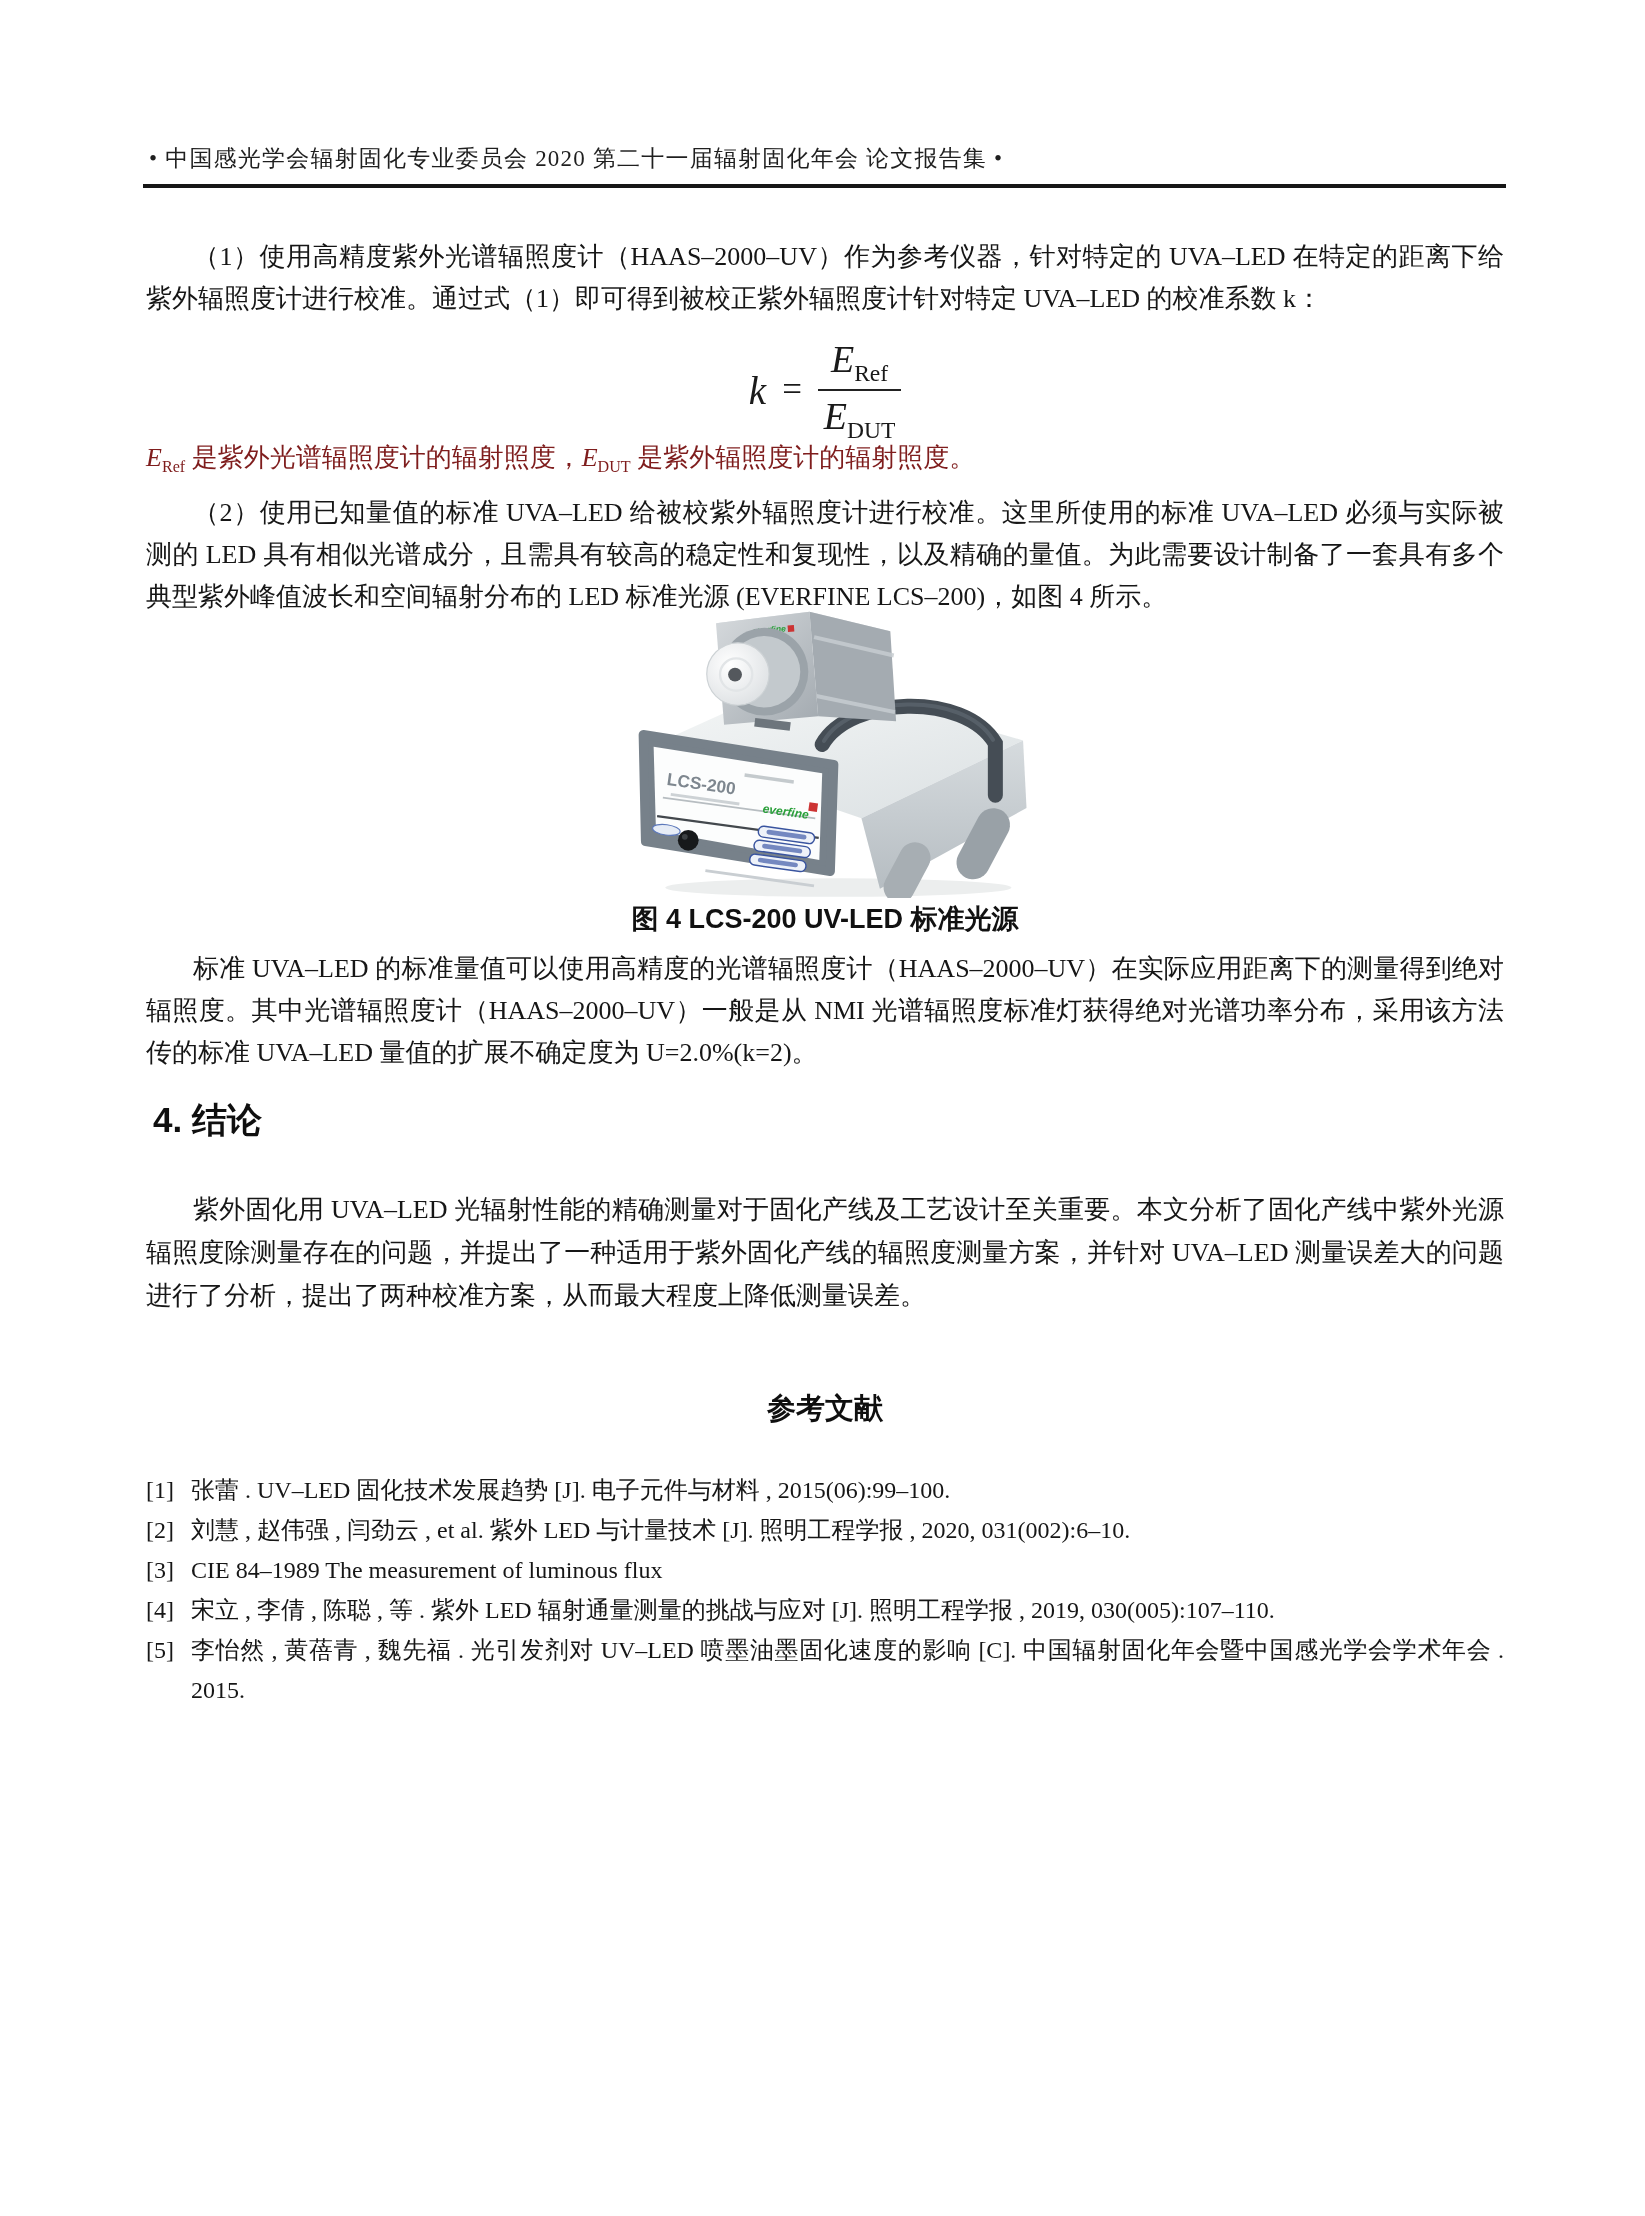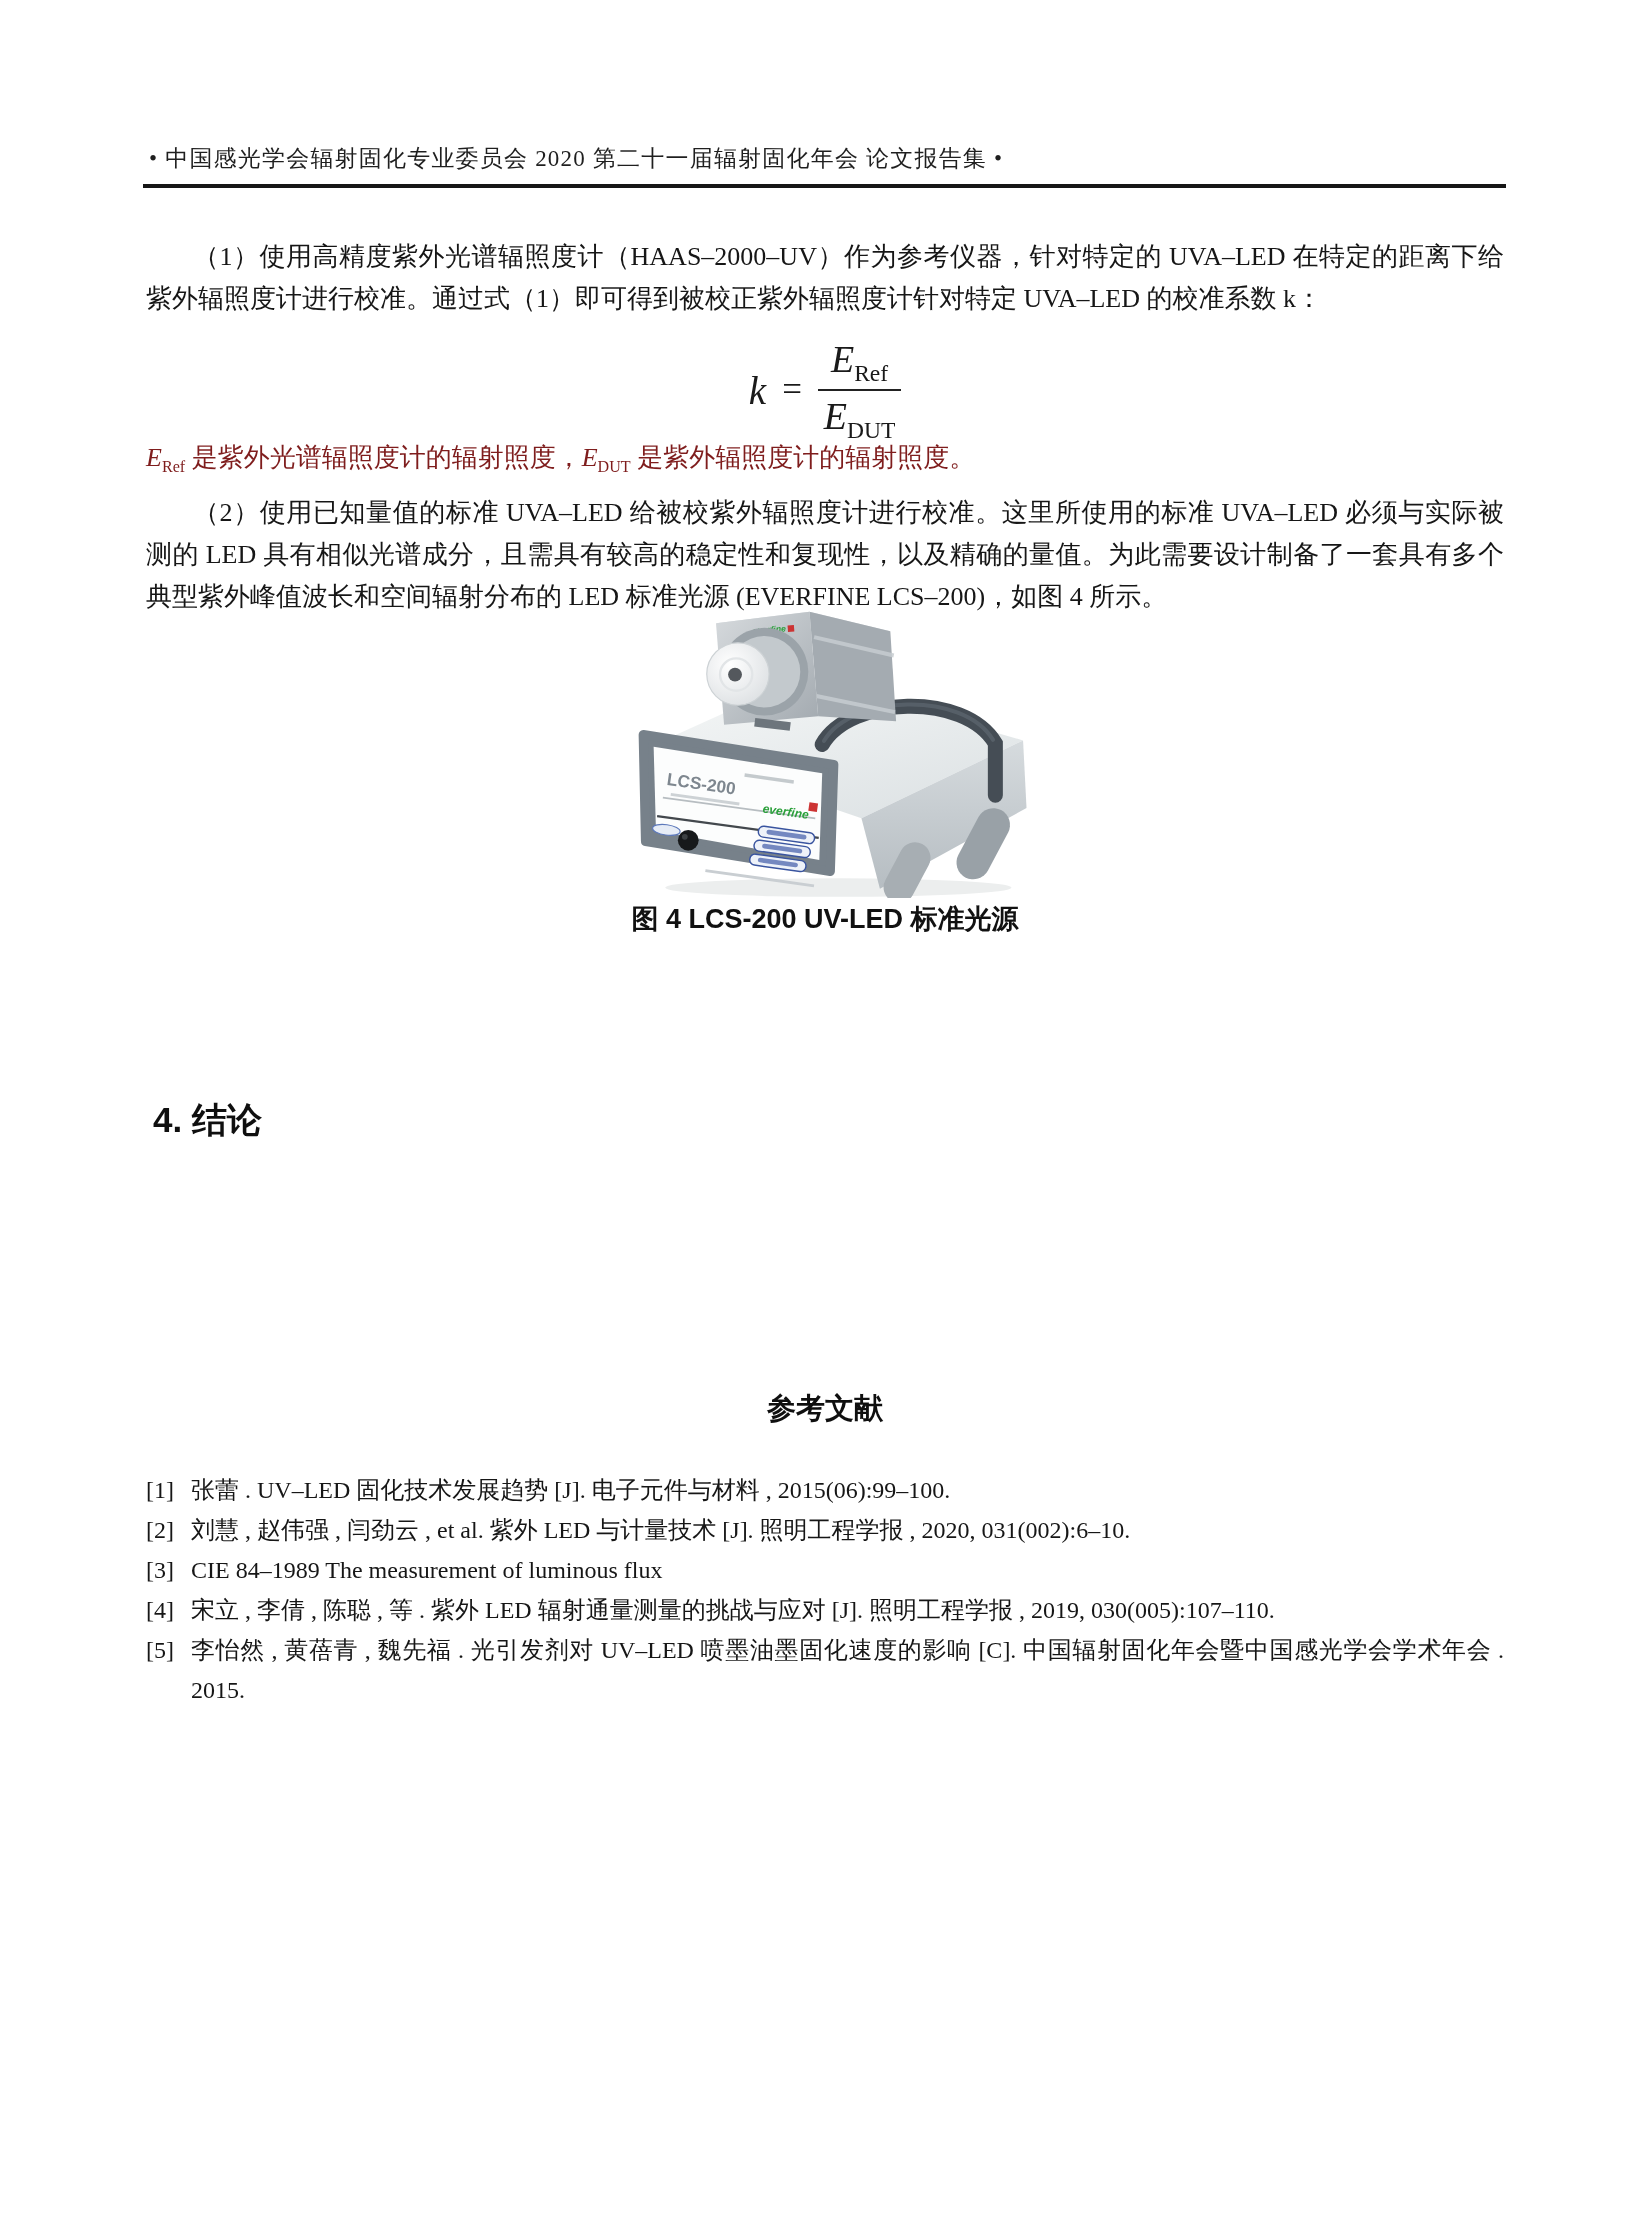--- a/index.html
+++ b/index.html
@@ -173,22 +173,24 @@
         <circle cx="206" cy="130" r="54" fill="url(#gCyl)" stroke="#cdd2d5" stroke-width="2"></circle>
         <circle cx="203" cy="131" r="28" fill="none" stroke="#e2e5e7" stroke-width="4"></circle>
         <circle cx="201" cy="131" r="12" fill="#54585d"></circle>
         <rect x="236" y="206" width="62" height="15" fill="#6d757c" transform="rotate(7 236 206)"></rect>
       </g>
     </svg>
   </div>
 
   <div class="abs fig-caption">图 4 LCS-200 UV-LED 标准光源</div>
 
+  <div class="abs body-par p3">标准 UVA–LED 的标准量值可以使用高精度的光谱辐照度计（HAAS–2000–UV）在实际应用距离下的测量得到绝对辐照度。其中光谱辐照度计（HAAS–2000–UV）一般是从 NMI 光谱辐照度标准灯获得绝对光谱功率分布，采用该方法传的标准 UVA–LED 量值的扩展不确定度为 U=2.0%(k=2)。</div>
 
   <div class="abs sec-title">4. 结论</div>
+  <div class="abs body-par p4">紫外固化用 UVA–LED 光辐射性能的精确测量对于固化产线及工艺设计至关重要。本文分析了固化产线中紫外光源辐照度除测量存在的问题，并提出了一种适用于紫外固化产线的辐照度测量方案，并针对 UVA–LED 测量误差大的问题进行了分析，提出了两种校准方案，从而最大程度上降低测量误差。</div>
 
   <div class="abs ref-title">参考文献</div>
   <div class="abs ref-list">
     <div class="ref-item">
       <span class="ref-id">[1]</span>
       <span class="ref-text">张蕾 . UV–LED 固化技术发展趋势 [J]. 电子元件与材料 , 2015(06):99–100.</span>
     </div>
     <div class="ref-item">
       <span class="ref-id">[2]</span>
       <span class="ref-text">刘慧 , 赵伟强 , 闫劲云 , et al. 紫外 LED 与计量技术 [J]. 照明工程学报 , 2020, 031(002):6–10.</span>

